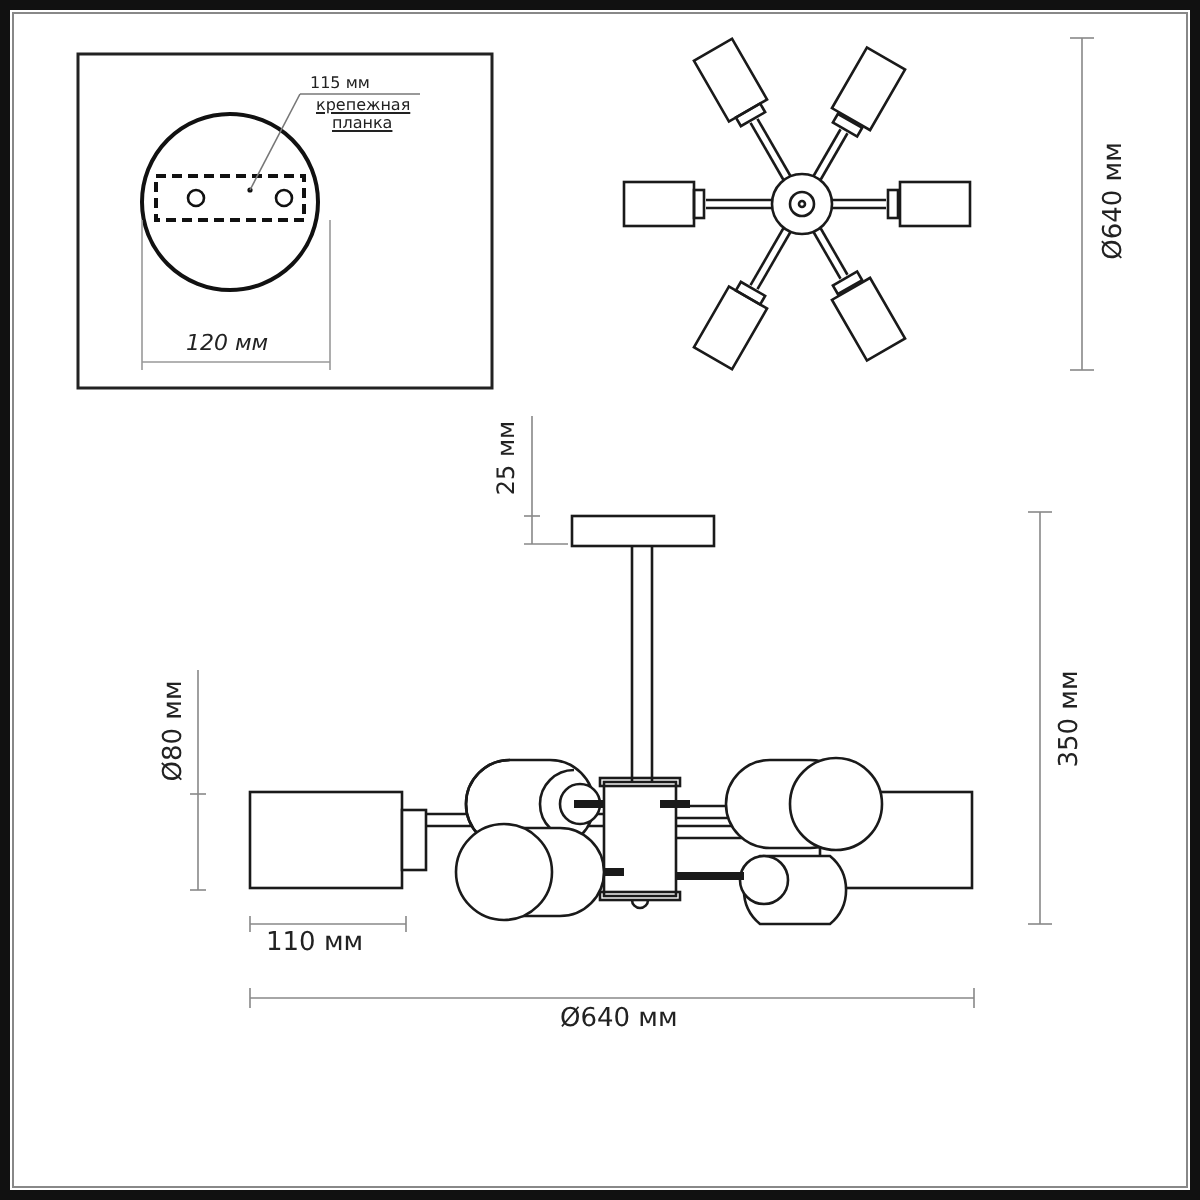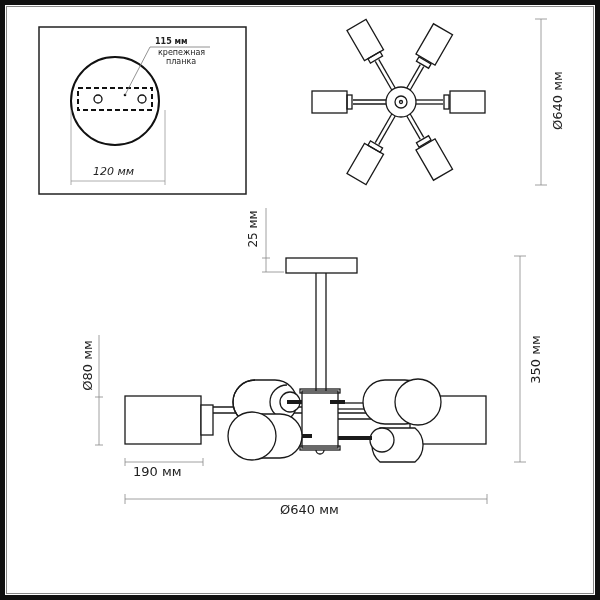--- a/index.html
+++ b/index.html
@@ -124,26 +124,26 @@
     <line x1="95" y1="445" x2="103" y2="445"></line>
     <line x1="125" y1="462" x2="203" y2="462"></line>
     <line x1="125" y1="458" x2="125" y2="466"></line>
     <line x1="203" y1="458" x2="203" y2="466"></line>
     <line x1="125" y1="499" x2="487" y2="499"></line>
     <line x1="125" y1="494" x2="125" y2="504"></line>
     <line x1="487" y1="494" x2="487" y2="504"></line>
   </g>
 </svg>
 
-<div class="lbl" style="left:155px;top:37px;font-size:8px;font-weight:bold;">115 мм</div>
-<div class="lbl" style="left:158px;top:48px;font-size:8px;line-height:9px;">
+<div class="lbl" style="left:155px;top:37px;font-size:8px;">115 мм</div>
+<div class="lbl" style="left:158px;top:48px;font-size:8px;line-height:9px;text-decoration:underline;">
   <div>крепежная</div>
   <div style="padding-left:8px;">планка</div>
 </div>
 <div class="lbl" style="left:93px;top:165px;font-size:11px;font-style:italic;">120 мм</div>
 
 <div class="vlbl" style="left:527px;top:93px;width:60px;font-size:13px;text-align:center;">Ø640 мм</div>
 
 <div class="vlbl" style="left:228px;top:222px;width:50px;font-size:12px;text-align:center;">25 мм</div>
 <div class="vlbl" style="left:505px;top:352px;width:60px;font-size:13px;text-align:center;">350 мм</div>
 <div class="vlbl" style="left:57px;top:358px;width:60px;font-size:13px;text-align:center;">Ø80 мм</div>
-<div class="lbl" style="left:133px;top:464px;font-size:13px;">190 мм</div>
+<div class="lbl" style="left:133px;top:464px;font-size:13px;">110 мм</div>
 <div class="lbl" style="left:280px;top:502px;font-size:13px;">Ø640 мм</div>
 
 </body></html>

